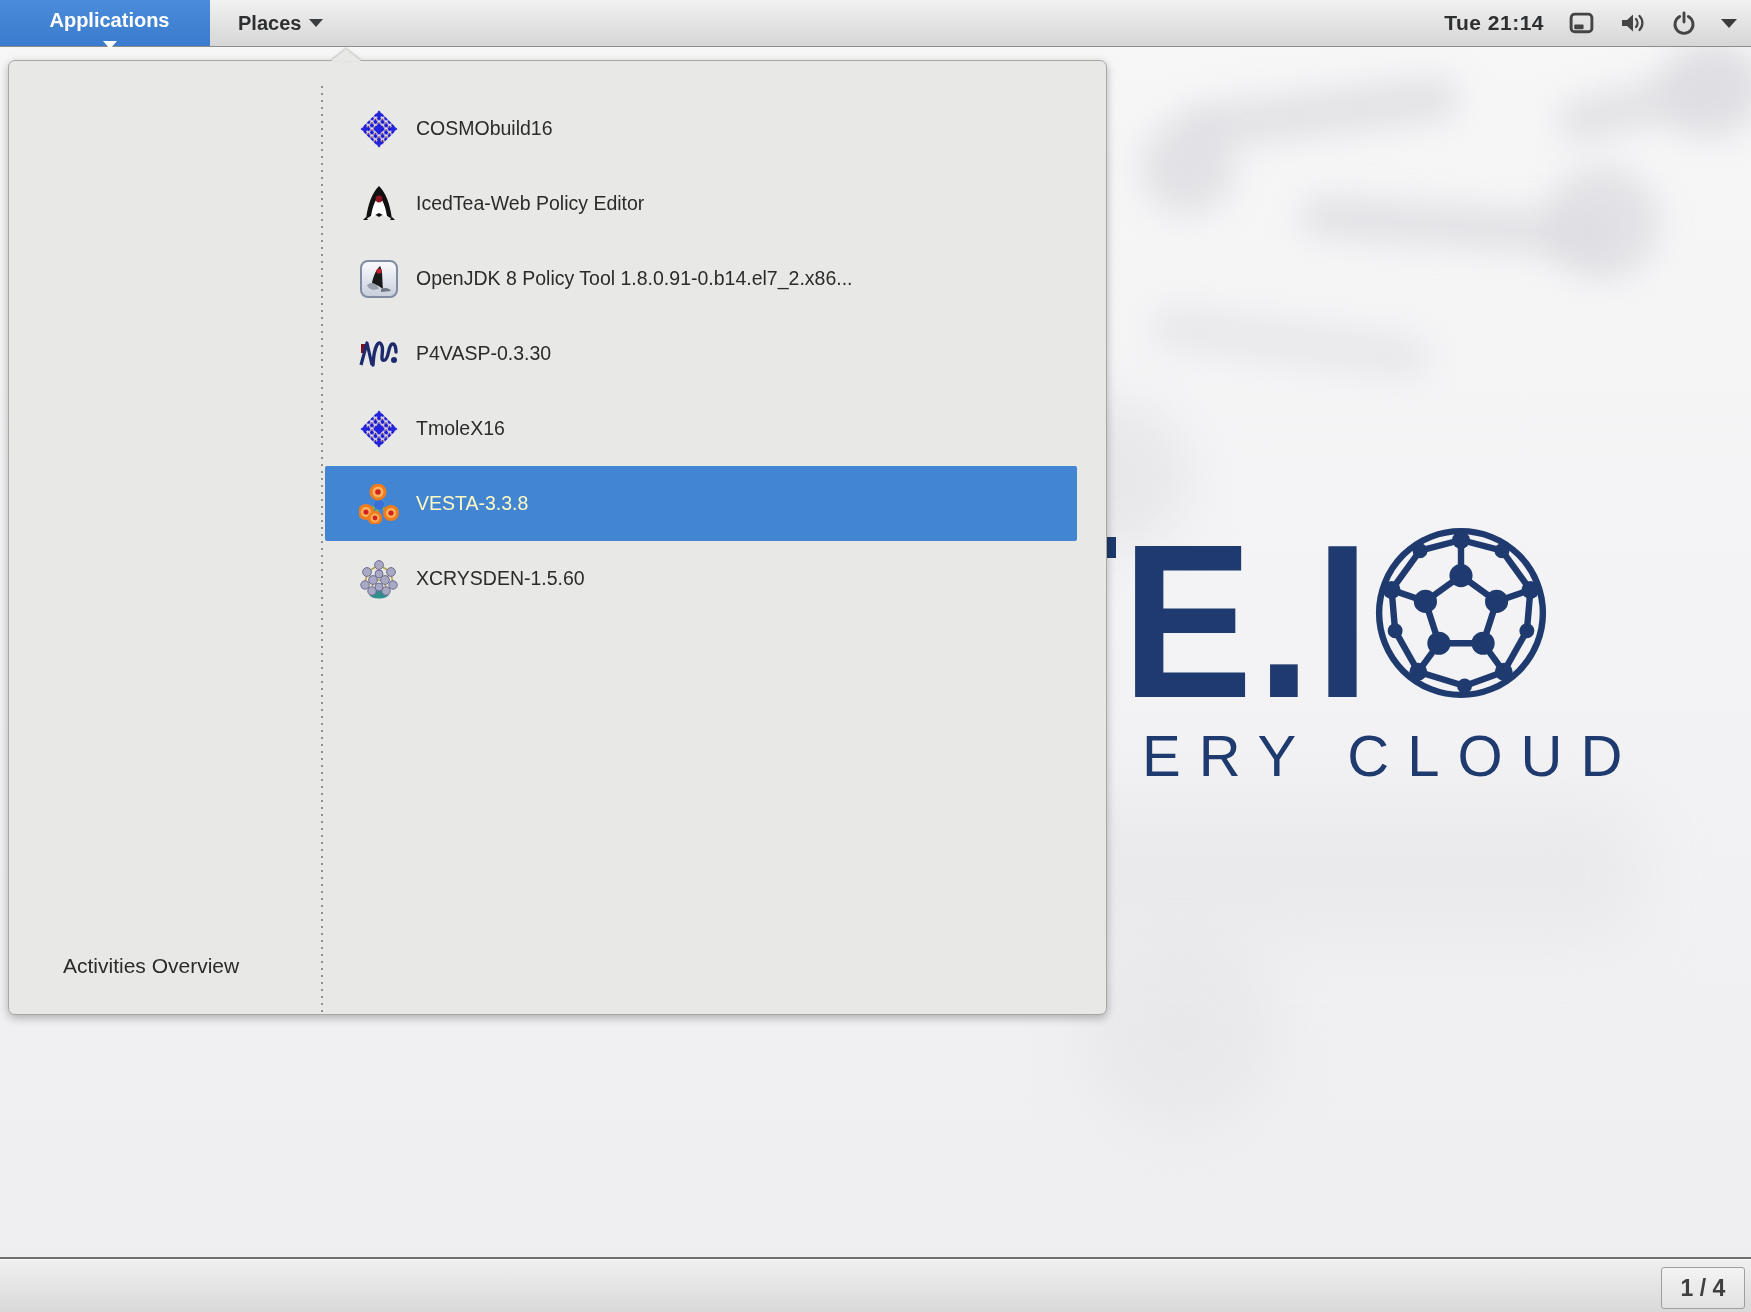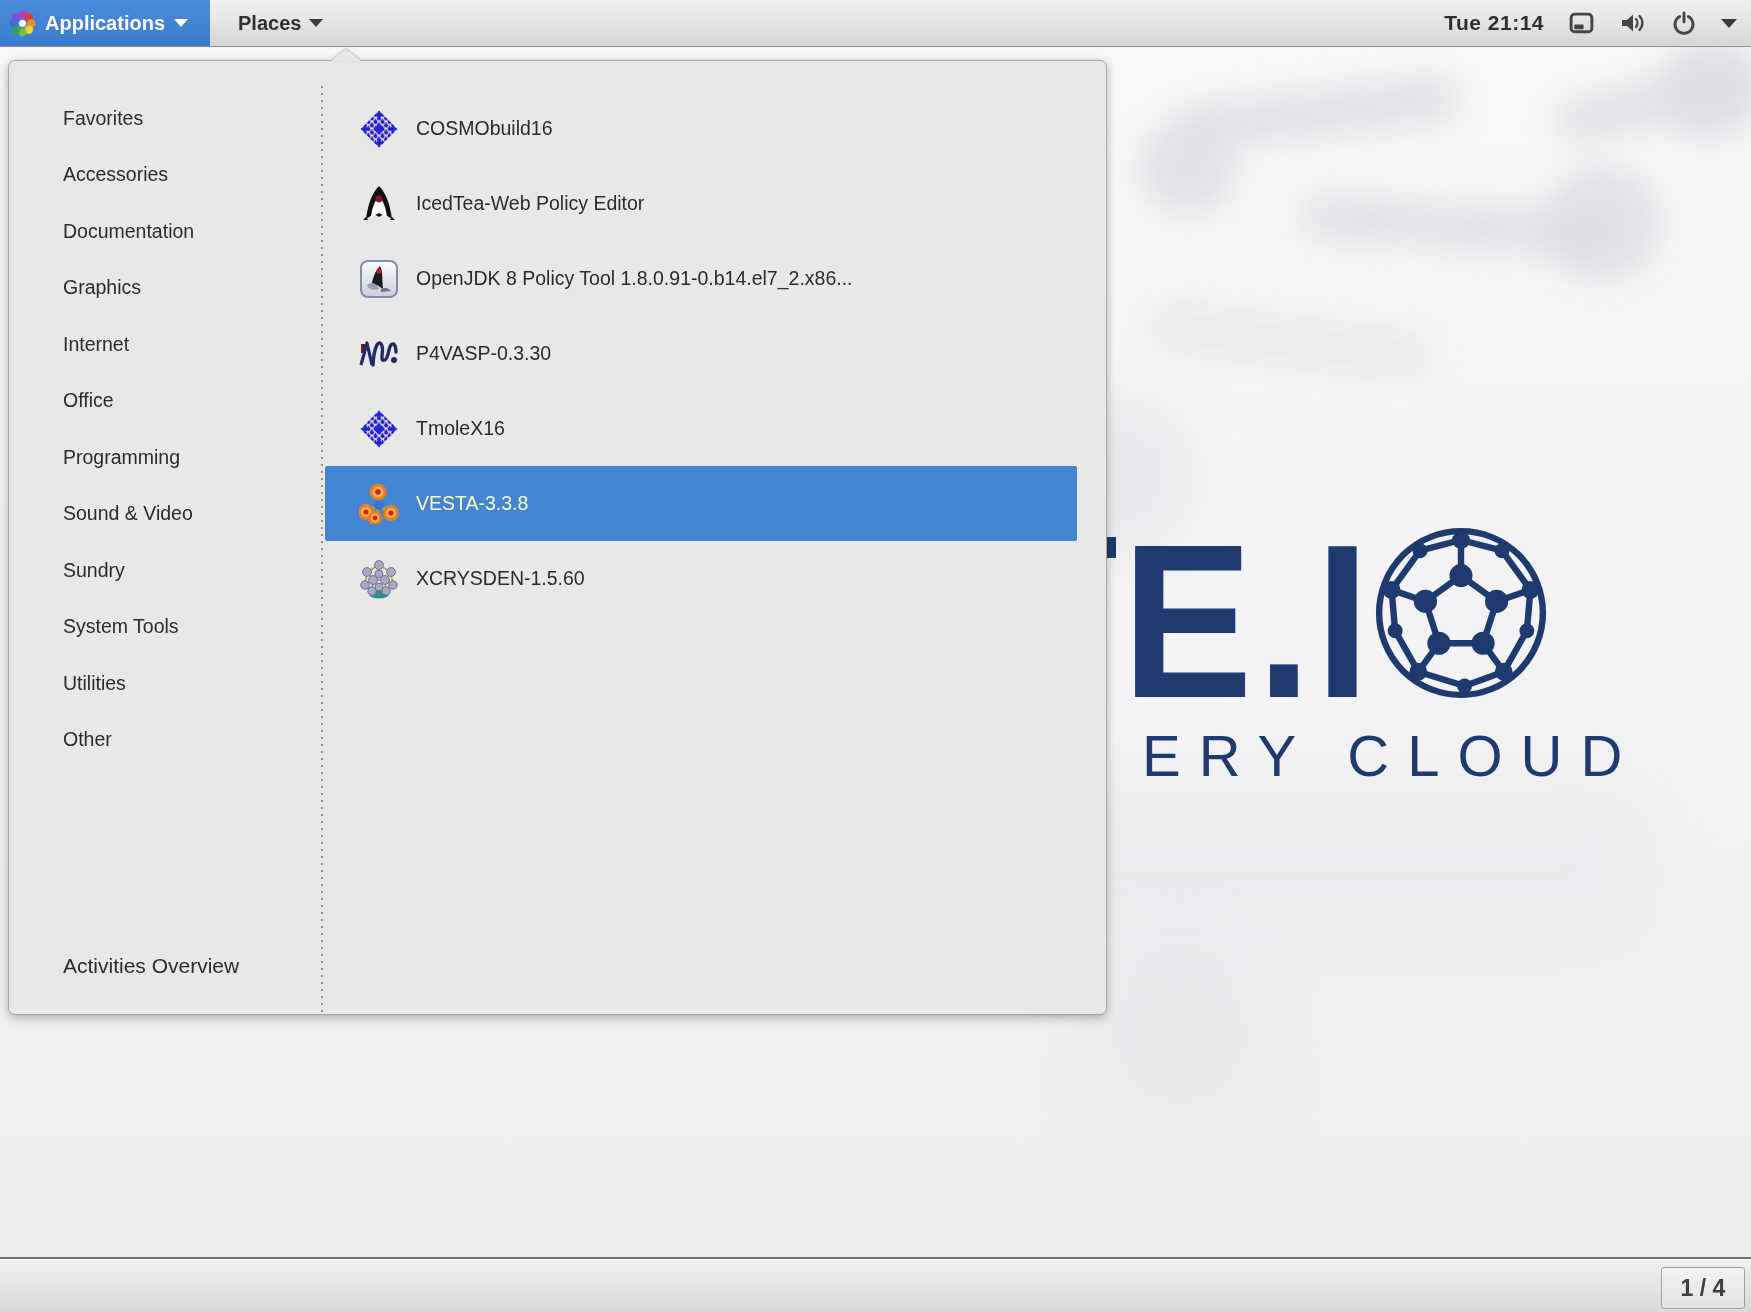--- a/index.html
+++ b/index.html
@@ -17,21 +17,21 @@
   .logo-line2{position:absolute;left:1142px;top:727px;color:#1e3a6e;font-weight:400;
               font-size:58px;letter-spacing:18px;line-height:1;}
   .fullerene{position:absolute;left:1372px;top:524px;width:178px;height:178px;}
 
   
   .topbar{position:absolute;left:0;top:0;width:100%;height:47px;
           background:linear-gradient(180deg,#f1f1f1 0%,#e2e2e2 55%,#d6d6d6 100%);
           border-bottom:1px solid #8d8d8d;box-sizing:border-box;z-index:30;
           display:flex;align-items:stretch;color:#2d2f31;}
   .app-btn{width:210px;background:linear-gradient(180deg,#4a8cda,#3a7bcd);color:#fff;
-           display:flex;align-items:center;gap:9px;padding-left:9px;box-sizing:border-box;cursor:default;}
+           display:flex;align-items:center;gap:9px;padding-left:9px;box-sizing:border-box;cursor:default;flex-direction:column;}
   .app-btn .lbl{font-size:20px;font-weight:700;}
   .places-btn{display:flex;align-items:center;gap:8px;padding:0 18px 0 28px;}
   .places-btn .lbl{font-size:20px;font-weight:700;color:#2d2f31;}
   .caret{width:0;height:0;border-left:7px solid transparent;border-right:7px solid transparent;}
   .caret.white{border-top:8px solid #ffffff;}
   .caret.dark{border-top:8px solid #3a3c3e;}
   .status{margin-left:auto;display:flex;align-items:center;gap:24px;padding-right:14px;}
   .clock{font-size:21px;font-weight:700;color:#2d2f31;letter-spacing:.5px;}
   .sicon{display:flex;align-items:center;}
 
@@ -166,45 +166,20 @@
           <path d="M8.7,6.5 A9,9 0 1 0 17.3,6.5" fill="none" stroke="#454545" stroke-width="2.9" stroke-linecap="round"></path>
           <line x1="13" y1="3" x2="13" y2="12" stroke="#454545" stroke-width="2.9" stroke-linecap="round"></line>
         </svg>
       </span>
       <span class="caret dark" style="border-left-width:8px;border-right-width:8px;border-top-width:9px;"></span>
     </div>
   </header>
 
   <div class="menu-panel">
     <div class="notch"></div>
-    <ul class="categories" id="cat-list">
-  <li class="cat">Favorites</li>
-
-  <li class="cat">Accessories</li>
-
-  <li class="cat">Documentation</li>
-
-  <li class="cat">Graphics</li>
-
-  <li class="cat">Internet</li>
-
-  <li class="cat">Office</li>
-
-  <li class="cat">Programming</li>
-
-  <li class="cat">Sound &amp; Video</li>
-
-  <li class="cat">Sundry</li>
-
-  <li class="cat">System Tools</li>
-
-  <li class="cat">Utilities</li>
-
-  <li class="cat">Other</li>
-</ul>
     <div class="separator"></div>
     <div class="apps" id="app-list">
   <div class="app-row">
     <span class="app-icon">
   <svg viewBox="0 0 40 40">
     <defs>
       <pattern id="cbdots" width="5" height="5" patternUnits="userSpaceOnUse">
         <circle cx="2.5" cy="2.5" r="2.1" fill="#1a1ad4"></circle>
         <circle cx="0.5" cy="0.5" r="0.9" fill="#8a1717"></circle>
       </pattern>

